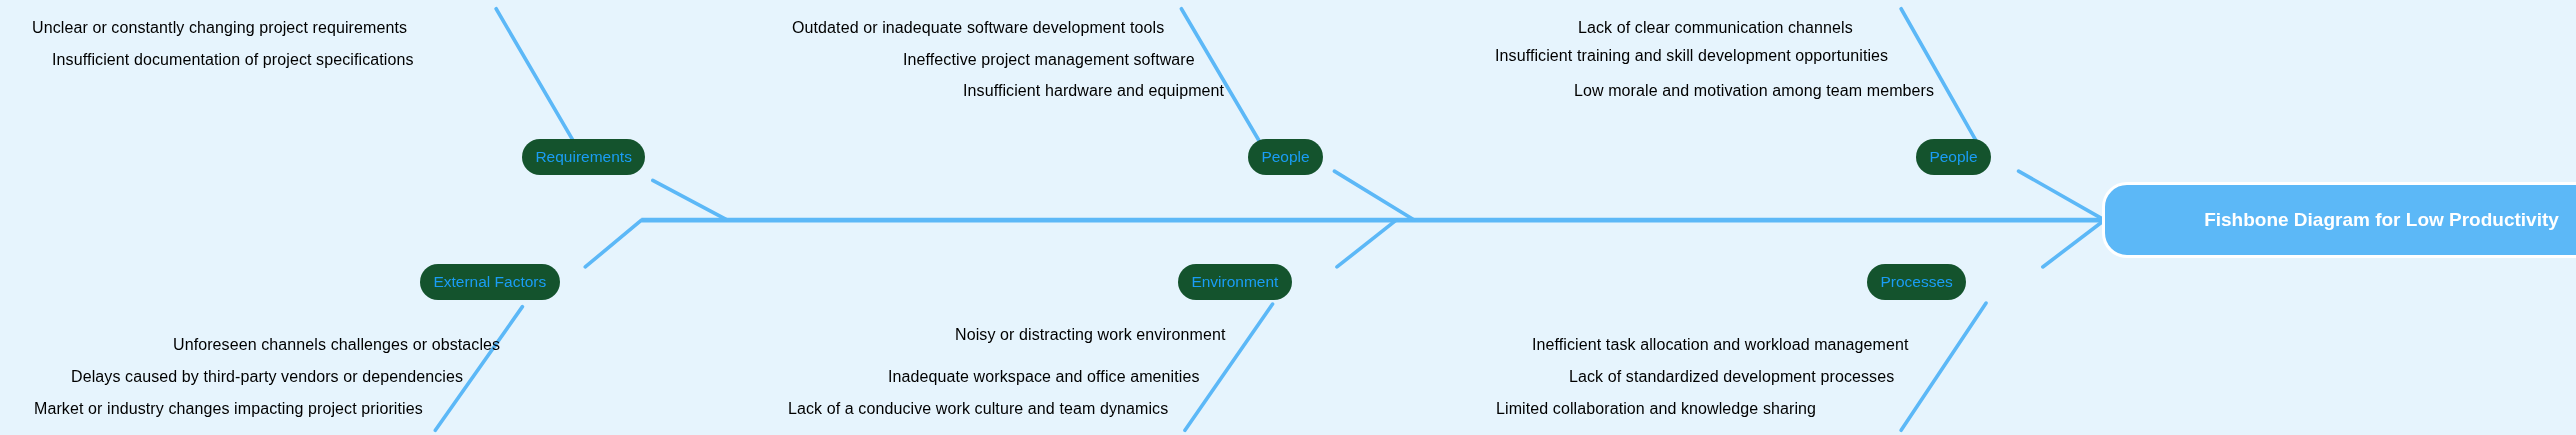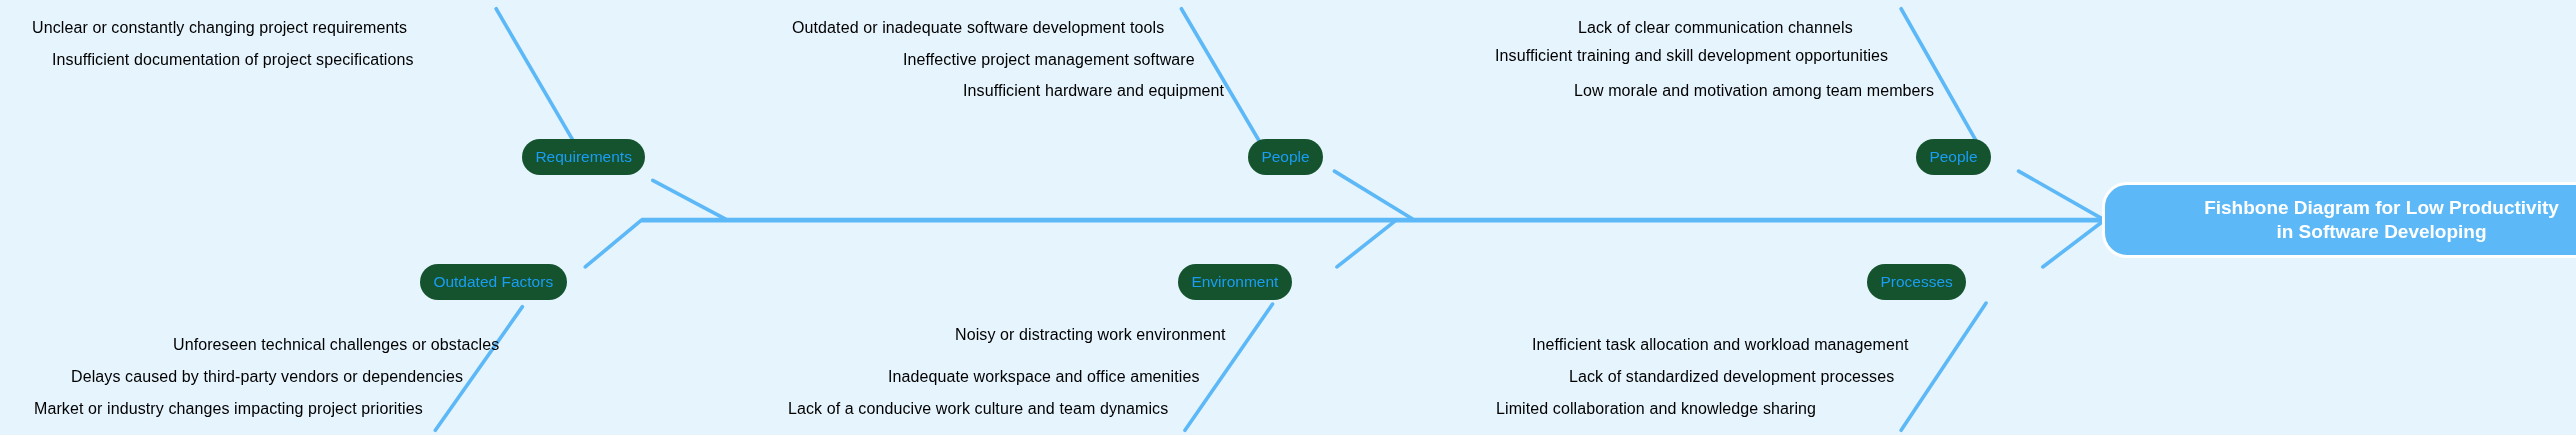--- a/index.html
+++ b/index.html
@@ -115,34 +115,33 @@
   <div class="cause-text" style="left:792px; top:19.6px;">Outdated or inadequate software development tools</div>
   <div class="cause-text" style="left:903px; top:52px;">Ineffective project management software</div>
   <div class="cause-text" style="left:963px; top:83px;">Insufficient hardware and equipment</div>
   <div class="cat-pill" style="left:1248px; top:139px;">People</div>
 
   <div class="cause-text" style="left:1578px; top:19.6px;">Lack of clear communication channels</div>
   <div class="cause-text" style="left:1467px; top:48px;margin-left:28px;">Insufficient training and skill development opportunities</div>
   <div class="cause-text" style="left:1545px; top:83px;margin-left:29px;">Low morale and motivation among team members</div>
   <div class="cat-pill" style="left:1916px; top:139px;">People</div>
 
-  <div class="cat-pill" style="left:420px; top:264px;">Outdated Factors</div>
-  <div class="cause-text" style="left:173px; top:337px;">Unforeseen technical challenges or obstacles</div>
+  <div class="cat-pill" style="left:420px; top:264px;">External Factors</div>
+  <div class="cause-text" style="left:173px; top:337px;">Unforeseen channels challenges or obstacles</div>
   <div class="cause-text" style="left:71px; top:369px;">Delays caused by third-party vendors or dependencies</div>
   <div class="cause-text" style="left:34px; top:401px;">Market or industry changes impacting project priorities</div>
 
   <div class="cat-pill" style="left:1178px; top:264px;">Environment</div>
   <div class="cause-text" style="left:955px; top:327px;">Noisy or distracting work environment</div>
   <div class="cause-text" style="left:888px; top:369px;">Inadequate workspace and office amenities</div>
   <div class="cause-text" style="left:788px; top:401px;">Lack of a conducive work culture and team dynamics</div>
 
   <div class="cat-pill" style="left:1867px; top:264px;">Processes</div>
   <div class="cause-text" style="left:1511px; top:337px;margin-left:21px;">Inefficient task allocation and workload management</div>
   <div class="cause-text" style="left:1545px; top:369px;margin-left:24px;">Lack of standardized development processes</div>
   <div class="cause-text" style="left:1496px; top:401px;">Limited collaboration and knowledge sharing</div>
 
   <div id="title-box" style="left:2102px; top:182px; width:559px; height:76px;">
     <span class="tline">Fishbone Diagram for Low Productivity</span>
-    <span class="tline">in Software Developing</span>
   </div>
 
 </div>
 
 
 </body></html>

